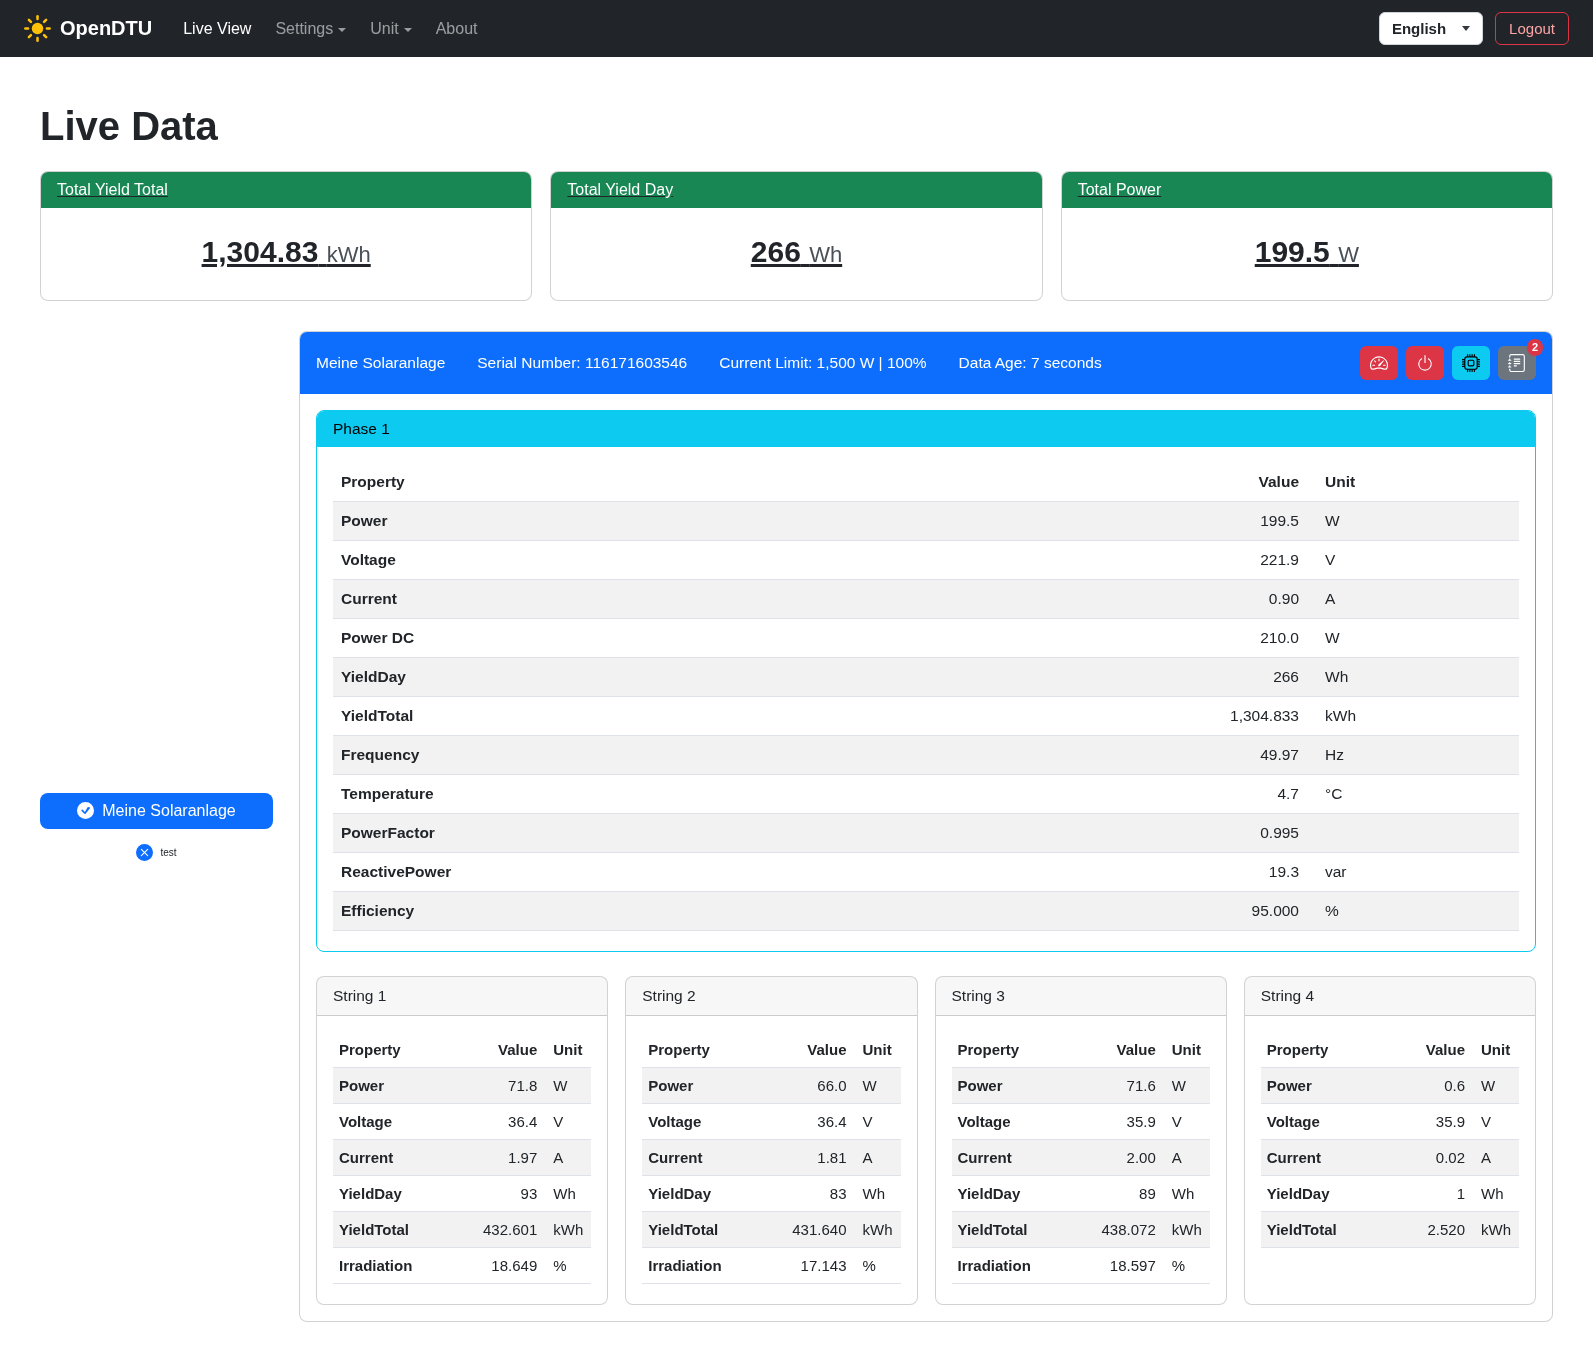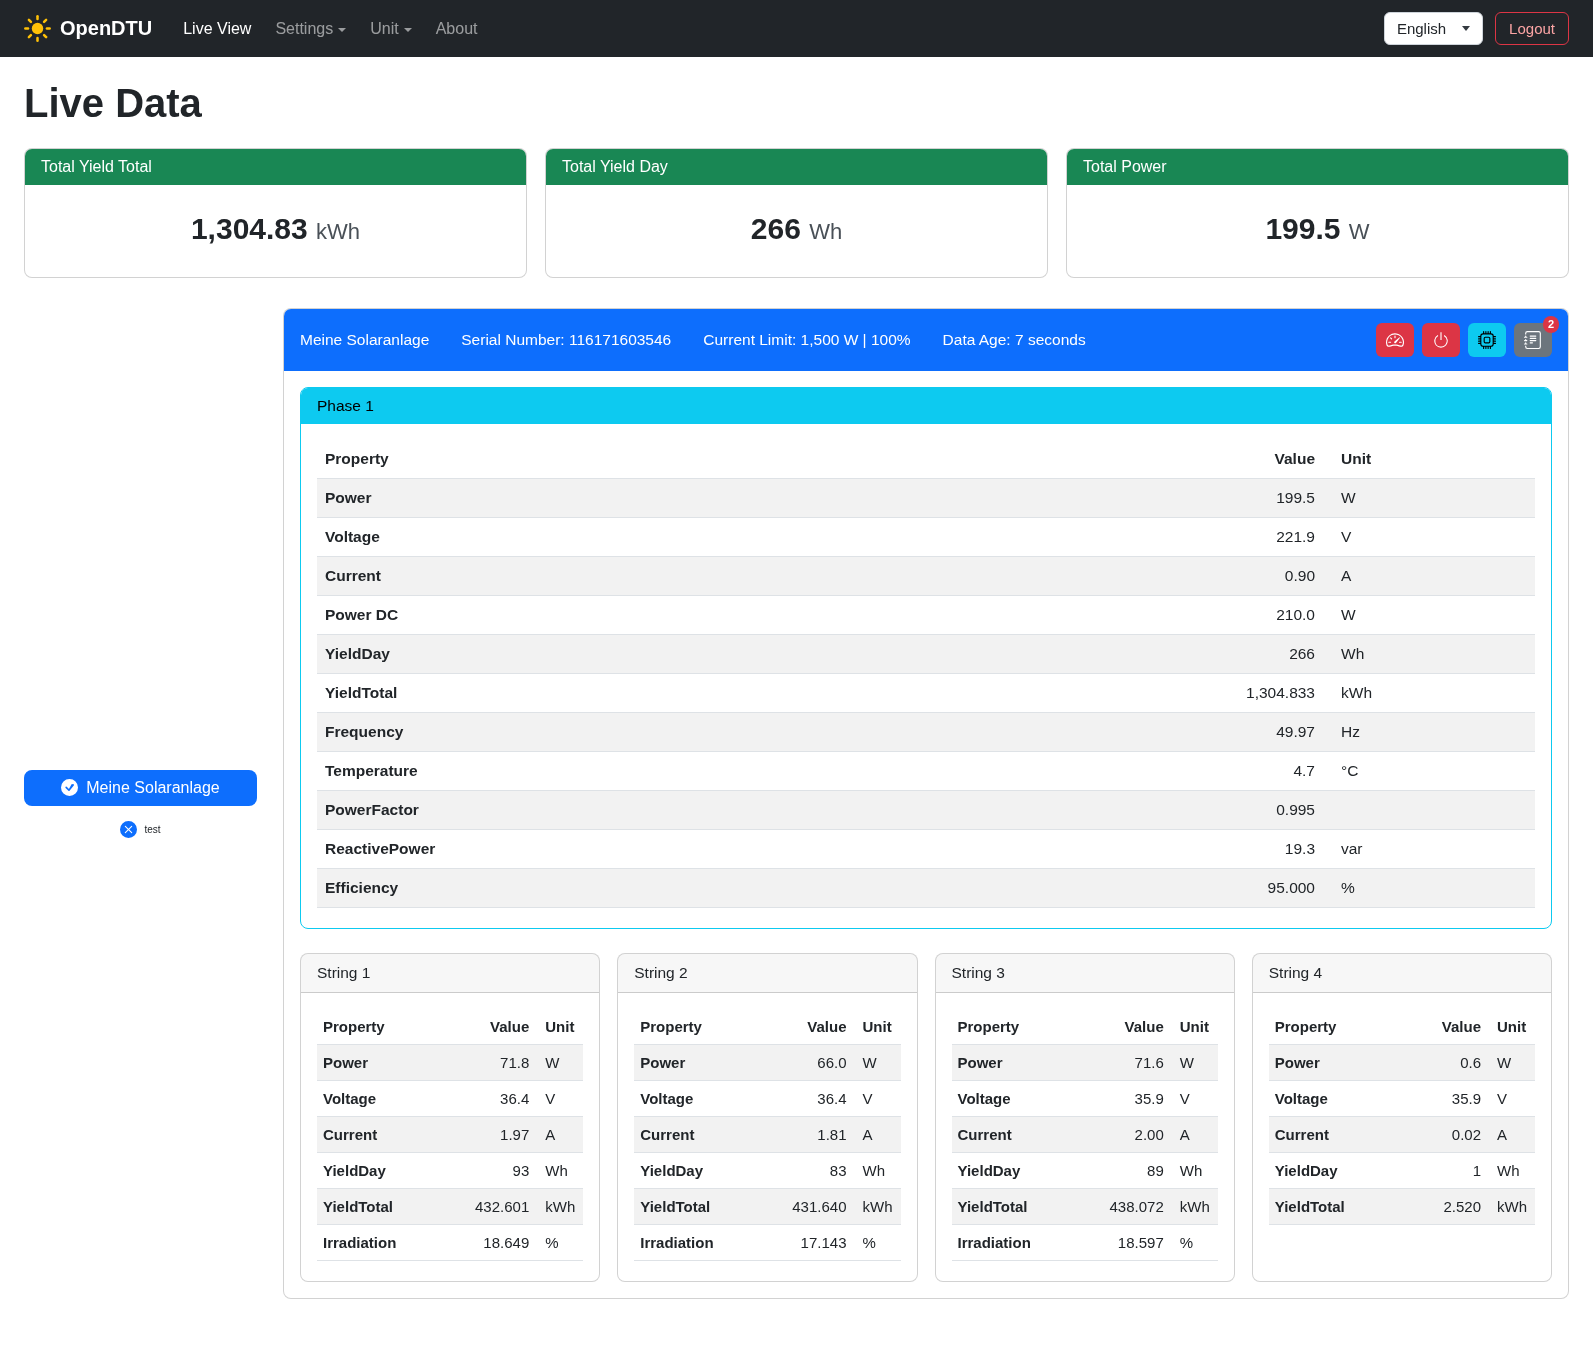--- a/index.html
+++ b/index.html
@@ -53,49 +53,51 @@
     background: #fff;
     border: 1px solid #ced4da;
     border-radius: 6px;
     padding: 7px 12px;
     font-size: 15px;
     color: #212529;
     display: flex;
     align-items: center;
     gap: 16px;
     cursor: pointer;
+    font-weight: bold;
   }
   .select-caret {
     width: 0; height: 0;
     border-left: 4px solid transparent;
     border-right: 4px solid transparent;
     border-top: 5px solid #343a40;
     display: inline-block;
   }
   .logout-btn {
     background: transparent;
     color: #fca5a5;
     border: 1px solid #dc3545;
     border-radius: 6px;
     padding: 7px 13px;
     font-size: 15px;
     font-family: inherit;
     cursor: pointer;
   }
 
   
-  .content { padding: 16px 24px 28px; }
+  .content { padding: 16px 40px 28px; margin-top: 23px; }
   .page-title { font-size: 40px; font-weight: 700; margin: 8px 0 22px; }
 
   
   .summary-cards {
     display: grid;
     grid-template-columns: repeat(3, 1fr);
     gap: 18px;
     margin-bottom: 30px;
+    text-decoration: underline;
   }
   .card {
     border: 1px solid rgba(0,0,0,.175);
     border-radius: 8px;
     background: #fff;
     overflow: hidden;
   }
   .card-header-green {
     background: #198754;
     color: #fff;

